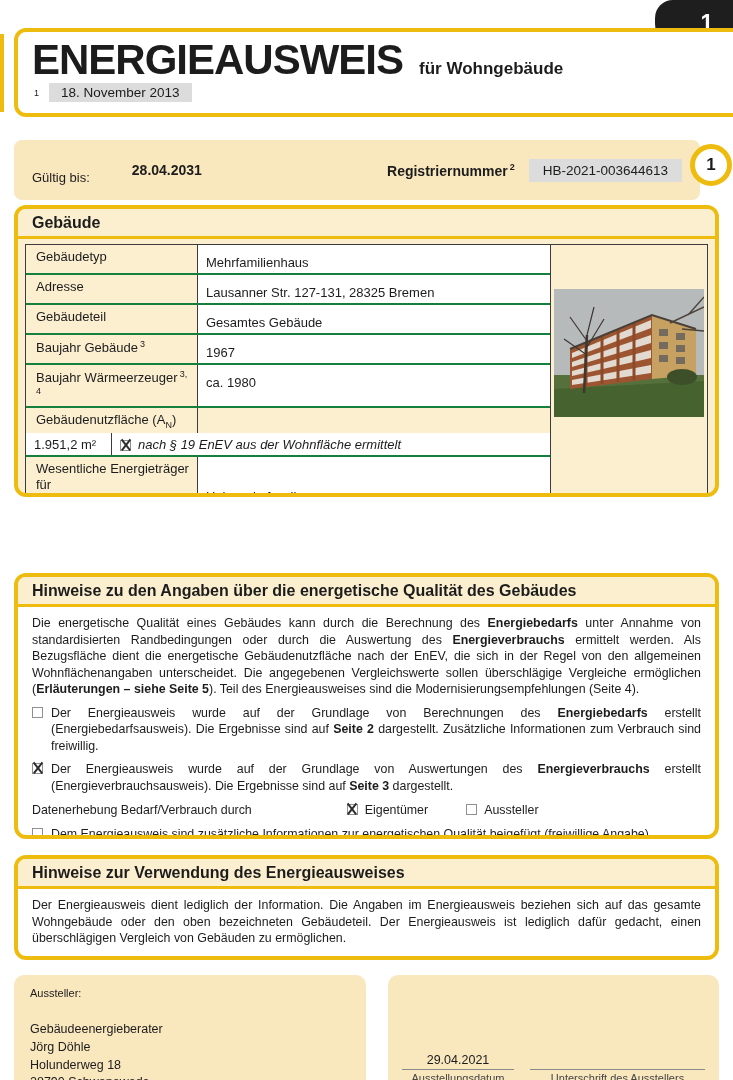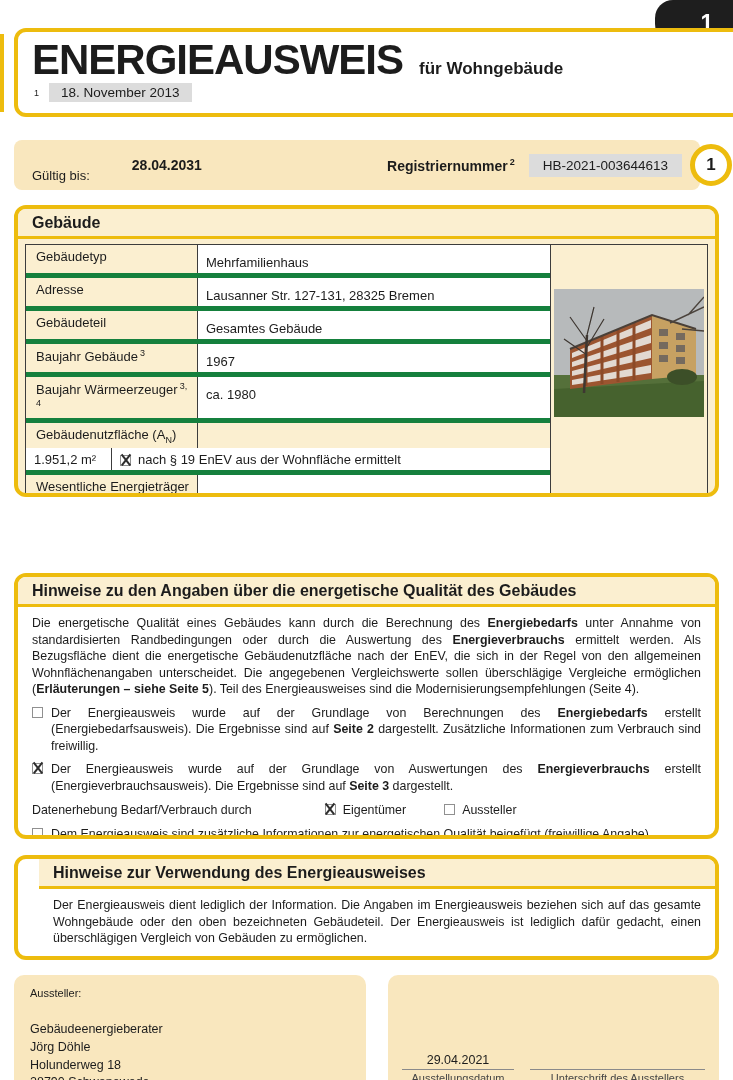--- a/index.html
+++ b/index.html
@@ -19,76 +19,76 @@
   .hdr-box{position:absolute;left:14px;top:28px;width:733px;height:89px;border:4px solid #EDBC0E;
            border-radius:12px;background:#fff;box-sizing:border-box;padding:4px 14px 0;}
   .hdr-line1{display:flex;align-items:baseline;white-space:nowrap;}
   .hdr-title{font-size:42px;font-weight:bold;letter-spacing:-1px;}
   .hdr-sub{font-size:17px;font-weight:bold;margin-left:16px;}
   .hdr-line2{display:flex;align-items:center;font-size:13.5px;margin-top:-1px;white-space:nowrap;}
   sup{font-size:9px;vertical-align:super;margin-left:2px;}
   .gray-box{background:#DCDCDC;padding:2px 12px;margin-left:10px;}
 
   
-  .valid-bar{position:absolute;left:14px;top:140px;width:686px;height:50px;background:#F9E7BE;
+  .valid-bar{position:absolute;left:14px;top:140px;width:686px;height:60px;background:#F9E7BE;
              border-radius:8px;display:flex;align-items:center;box-sizing:border-box;
-             padding:0 18px;font-size:13px;white-space:nowrap;}
+             padding:8px 18px;font-size:13px;white-space:nowrap;}
   .vb-label{align-self:flex-end;margin-bottom:7px;}
   .vb-date{font-weight:bold;font-size:14px;margin-left:42px;}
   .vb-reg{font-weight:bold;font-size:14px;margin-left:auto;}
   .vb-regbox{background:#DCDCDC;padding:4px 14px;margin-left:14px;font-size:13.5px;font-weight:normal;}
   .page-circle{position:absolute;left:690px;top:144px;width:42px;height:42px;border-radius:50%;
                border:5px solid #EDBC0E;background:#fff;box-sizing:border-box;display:flex;
                align-items:center;justify-content:center;font-weight:bold;font-size:17px;}
 
   
   .box{position:absolute;left:14px;width:705px;border:4px solid #EDBC0E;border-radius:12px;
        box-sizing:border-box;overflow:hidden;}
   .box-title{font-weight:bold;font-size:16px;padding:5px 14px 4px;border-bottom:3px solid #EDBC0E;
              background:#FBEFD0;}
 
   
   .g-box{top:205px;height:292px;background:#FBEFD0;}
   .g-table{margin:5px 7px;border:1px solid #3c3c3c;background:#FBEFD0;font-size:13px;}
   .g-top{display:flex;}
   .g-left{flex:1;min-width:0;}
-  .g-row{display:flex;border-bottom:5px solid #15803d;}
+  .g-row{display:flex;border-bottom:2px solid #15803d;}
   .g-lab{width:172px;background:#FBEFD0;padding:4px 4px 3px 10px;border-right:1px solid #3c3c3c;
          box-sizing:border-box;line-height:1.2;}
   .g-val{flex:1;background:#fff;padding:10px 4px 3px 8px;display:flex;align-items:flex-start;min-width:0;}
   .g-val.nopad{padding:0;}
   .r-std{min-height:27px;} .r-anz{min-height:21px;} .r-nutz{min-height:25px;flex-direction:column;}
   .r-energ{min-height:32px;} .r-ern{min-height:25px;} .r-lueft{min-height:36px;}
   .sub-a{width:86px;padding:4px 6px 3px 8px;border-right:1px solid #3c3c3c;box-sizing:border-box;}
-  .sub-b{flex:1;padding:4px 6px 3px 8px;display:flex;gap:7px;align-items:flex-start;}
+  .sub-b{flex:1;padding:4px 6px 3px 8px;display:flex;gap:7px;align-items:flex-start;font-style:italic;}
   .sub-art{width:240px;padding:4px 6px 3px 8px;border-right:1px solid #3c3c3c;box-sizing:border-box;display:flex;gap:26px;}
   .sub-verw{flex:1;padding:4px 18px 3px 8px;display:flex;gap:14px;}
   .g-photocol{width:156px;border-left:1px solid #3c3c3c;position:relative;background:#FBEFD0;}
   .photo{position:absolute;left:3px;top:44px;width:150px;height:128px;}
   .padrow{padding:4px 8px 3px;}
   .subn{font-size:9px;vertical-align:sub;}
 
   
   .cb{display:inline-block;width:9px;height:9px;border:1px solid #909090;background:#fff;
       position:relative;flex:none;margin-top:3px;}
   .cb.checked::before,.cb.checked::after{content:"";position:absolute;left:-2.5px;top:3.2px;
       width:14px;height:1.7px;background:#2e2e2e;}
   .cb.checked::before{transform:rotate(52deg);}
   .cb.checked::after{transform:rotate(-52deg);}
 
   
   .q-box{top:573px;height:266px;background:#fff;}
-  .u-box{top:855px;height:105px;background:#fff;padding-left:21px;}
+  .u-box{top:855px;height:105px;background:#fff;}
   .box-body{padding:8px 14px 6px;font-size:12.4px;line-height:1.33;}
   .just{text-align:justify;margin:0;}
   .opt-line{display:flex;gap:8px;margin-top:7px;}
   .opt-line .cb{margin-top:2px;}
   .opt-line .rich{flex:1;}
   .daten-row{display:flex;margin-top:8px;align-items:flex-start;}
-  .daten-opt1{display:flex;gap:7px;margin-left:73px;}
+  .daten-opt1{display:flex;gap:7px;margin-left:95px;}
   .daten-opt2{display:flex;gap:7px;margin-left:38px;}
   .daten-row .cb{margin-top:2px;}
   .b{font-weight:bold;}
 
   
   .foot-left{position:absolute;left:14px;top:975px;width:352px;height:120px;background:#F9E7BE;
              border-radius:10px;box-sizing:border-box;padding:12px 16px;font-size:12.5px;}
   .f-label{font-size:11px;margin-bottom:22px;}
   .f-lines div{line-height:1.42;}
   .foot-right{position:absolute;left:388px;top:975px;width:331px;height:120px;background:#F9E7BE;

